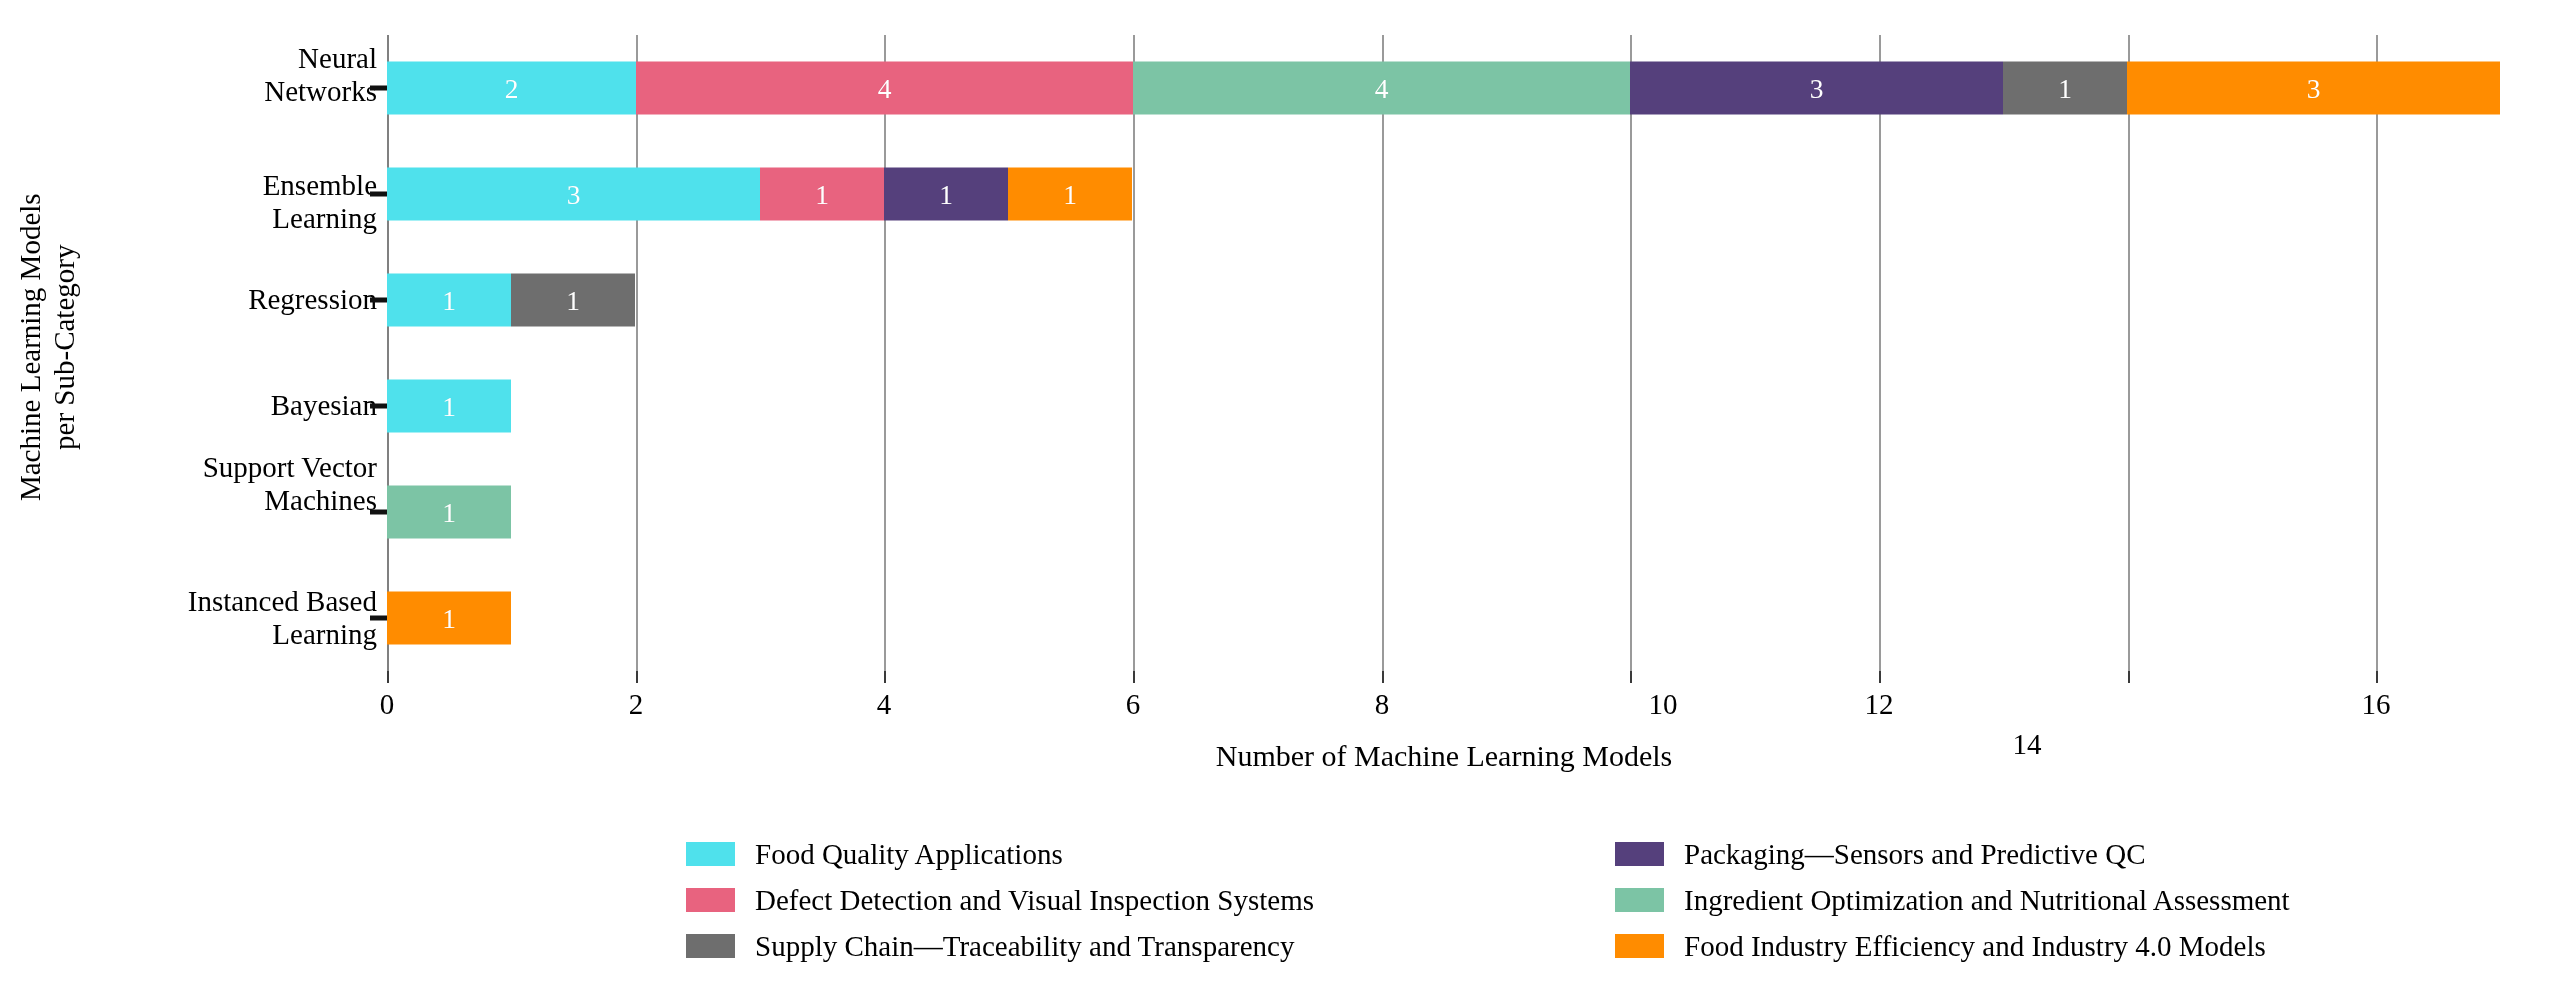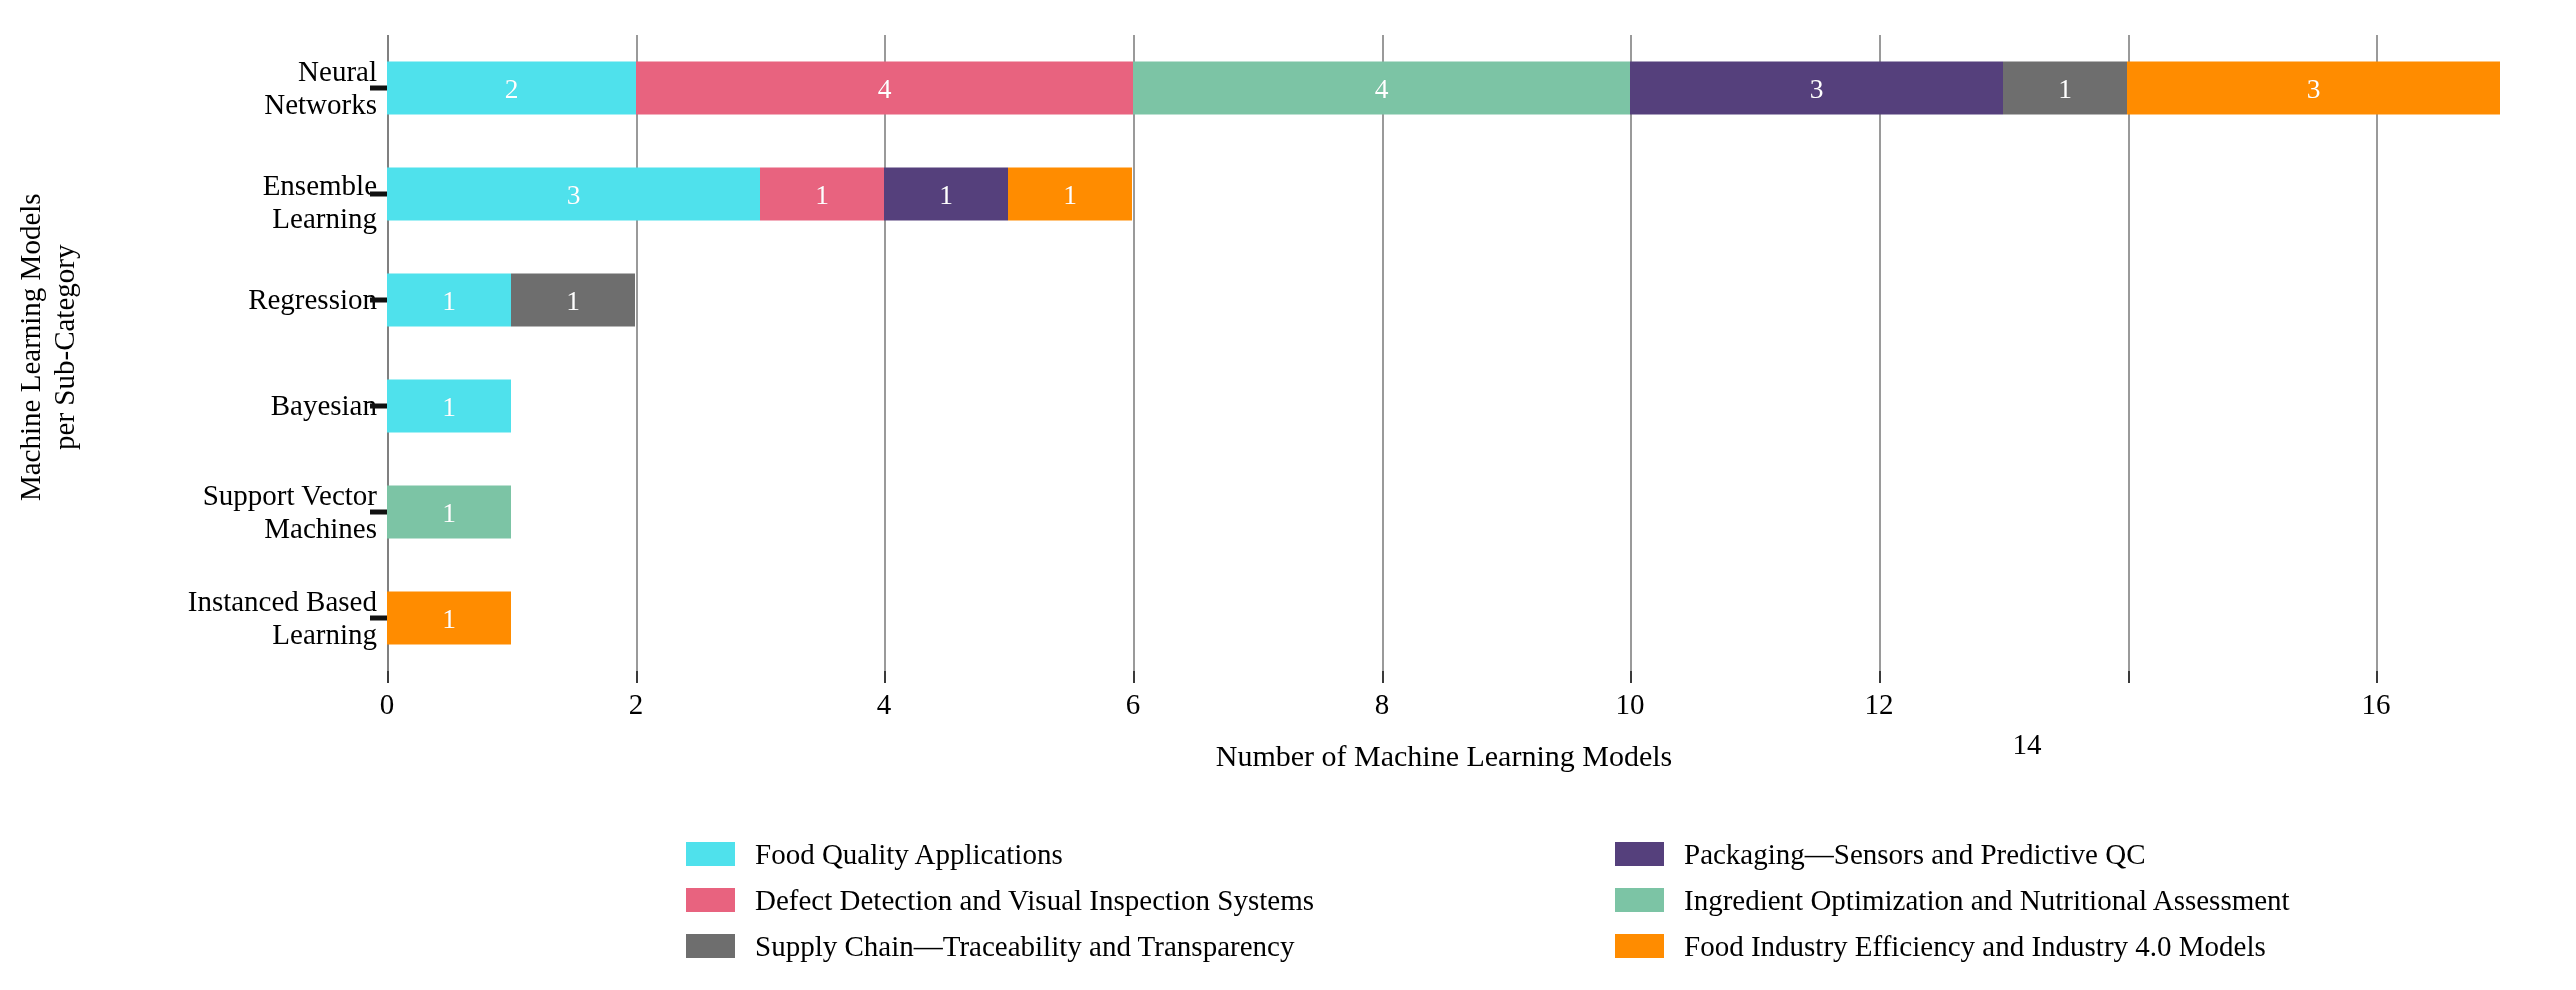--- a/index.html
+++ b/index.html
@@ -101,35 +101,35 @@
       <div>Machine Learning Models</div>
       <div>per Sub-Category</div>
     </div>
   </div>
 
   <div id="ytlabels">
       <div class="ytick" style="top: 583px;">
         <div>Instanced Based</div>
         <div>Learning</div>
       </div>
-      <div class="ytick" style="top: 477px;">
+      <div class="ytick" style="top: 449px;">
         <div>Support Vector</div>
         <div>Machines</div>
       </div>
       <div class="ytick" style="top: 371px;">
         <div>Bayesian</div>
       </div>
       <div class="ytick" style="top: 265px;">
         <div>Regression</div>
       </div>
       <div class="ytick" style="top: 159px; margin-top: 8px;">
         <div>Ensemble</div>
         <div>Learning</div>
       </div>
-      <div class="ytick" style="top: 53px; font-family: Liberation Serif, serif;">
+      <div class="ytick" style="top: 40px; font-family: Liberation Serif, serif;">
         <div>Neural</div>
         <div>Networks</div>
       </div>
     </div>
 
   <div id="plot">
     <div class="axisline"></div>
   <div class="gridline" style="left: 249px;"></div>
       <div class="gridline" style="left: 497px;"></div>
       <div class="gridline" style="left: 746px;"></div>
@@ -181,21 +181,21 @@
       </div>
       <div class="ytickmark" style="top: 53px;"></div>
     </div>
 
   <div id="xaxislabels">
       <div class="xtlabel" style="left: 0px;">0</div>
       <div class="xtlabel" style="left: 249px;">2</div>
       <div class="xtlabel" style="left: 497px;">4</div>
       <div class="xtlabel" style="left: 746px;">6</div>
       <div class="xtlabel" style="left: 995px;">8</div>
-      <div class="xtlabel" style="left: 1243px;">10</div>
+      <div class="xtlabel" style="left: 1276px;">10</div>
       <div class="xtlabel" style="left: 1492px;">12</div>
       <div class="xtlabel" style="left: 1640px; margin-top: 40px;">14</div>
       <div class="xtlabel" style="left: 1989px;">16</div>
     </div>
 
   <div id="xlabel">Number of Machine Learning Models</div>
 
   <div id="legend">
       <div class="legitem">
         <span class="swatch" style="background: rgb(79, 225, 236);"></span>

